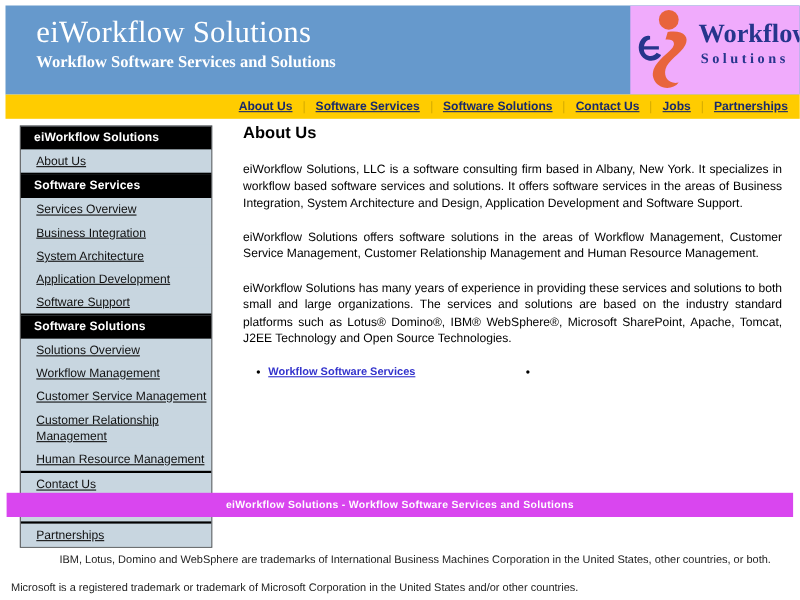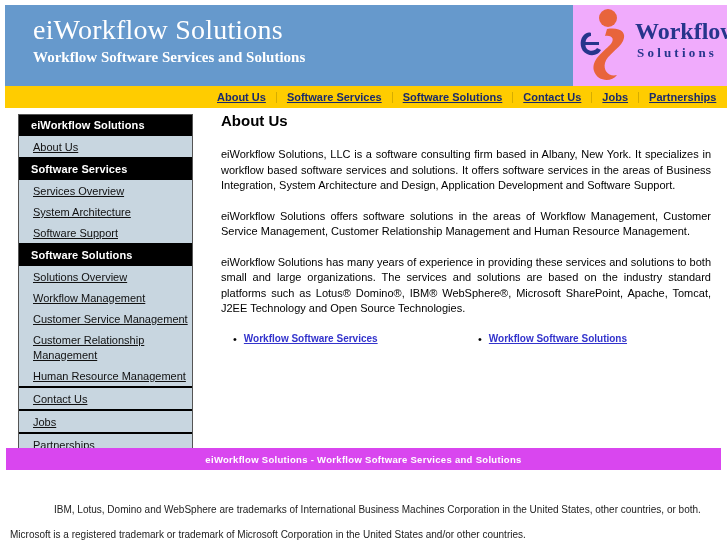--- a/index.html
+++ b/index.html
@@ -285,21 +285,27 @@
       <span>About Us</span>
     </div>
   </div>
 
   <div class="side-group">
     <div class="side-head">Software Services</div>
     <div class="side-item">
       <span>Services Overview</span>
     </div>
     <div class="side-item">
+      <span>Business Integration</span>
+    </div>
+    <div class="side-item">
       <span>System Architecture</span>
+    </div>
+    <div class="side-item">
+      <span>Application Development</span>
     </div>
     <div class="side-item">
       <span>Software Support</span>
     </div>
   </div>
 
   <div class="side-group">
     <div class="side-head">Software Solutions</div>
     <div class="side-item">
       <span>Solutions Overview</span>
@@ -335,21 +341,20 @@
   <p class="para">eiWorkflow Solutions offers software solutions in the areas of Workflow Management, Customer Service Management, Customer Relationship Management and Human Resource Management.</p>
   <p class="para">eiWorkflow Solutions has many years of experience in providing these services and solutions to both small and large organizations. The services and solutions are based on the industry standard platforms such as Lotus® Domino®, IBM® WebSphere®, Microsoft SharePoint, Apache, Tomcat, J2EE Technology and Open Source Technologies.</p>
 
   <div class="link-row">
     <div class="link-col">
       <span class="bullet">•</span>
       <a class="content-link">Workflow Software Services</a>
     </div>
     <div class="link-col">
       <span class="bullet">•</span>
-      <a class="content-link">Workflow Software Solutions</a>
     </div>
   </div>
 </div>
 
 <div class="footer-bar">
   <div class="footer-bar-text">eiWorkflow Solutions - Workflow Software Services and Solutions</div>
 </div>
 <div class="trademark tm1">IBM, Lotus, Domino and WebSphere are trademarks of International Business Machines Corporation in the United States, other countries, or both.</div>
 <div class="trademark tm2">Microsoft is a registered trademark or trademark of Microsoft Corporation in the United States and/or other countries.</div>
 

